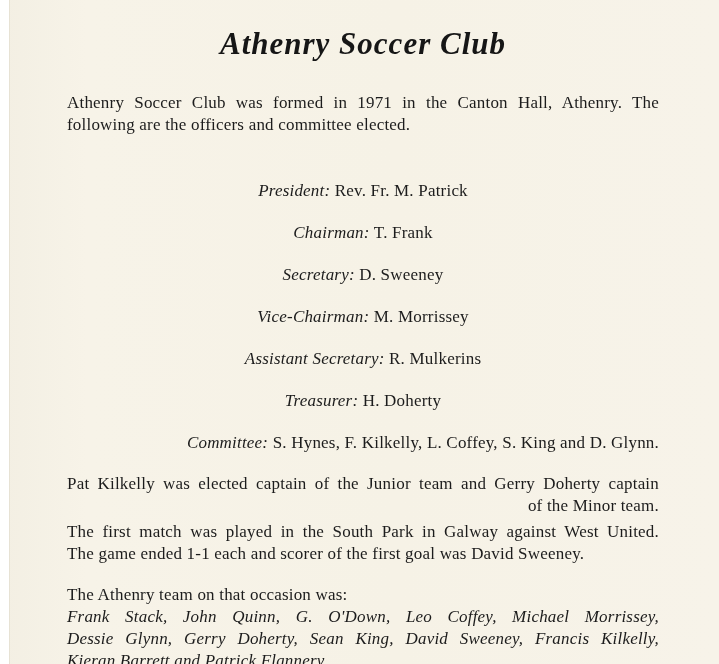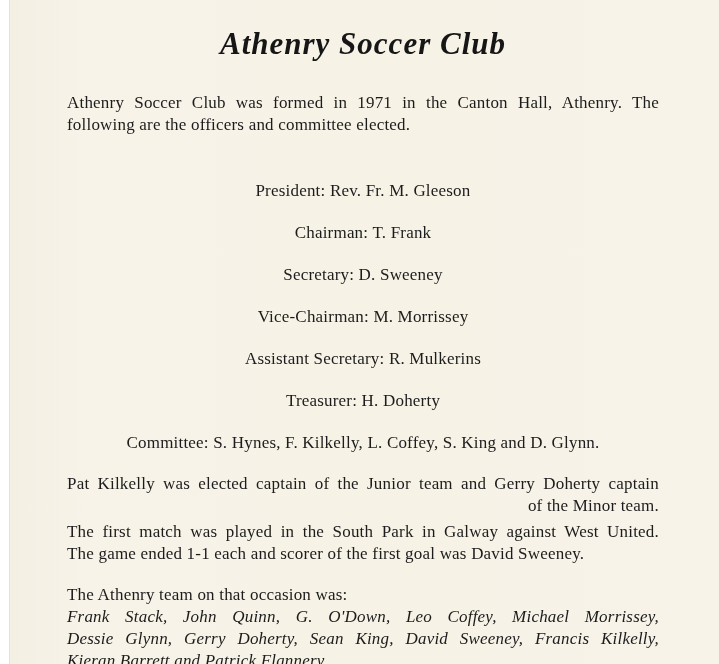--- a/index.html
+++ b/index.html
@@ -50,22 +50,22 @@
   }
   .center { text-align: right; }
   .intro { margin-bottom: 44px; }
   .officer-row {
     text-align: center;
     font-size: 17px;
     line-height: 22px;
     margin-bottom: 20px;
     letter-spacing: 0.2px;
   }
-  .role { }
-  .committee-row { margin-bottom: 19px; }
+  .role { font-style: italic; }
+  .committee-row { margin-bottom: 19px; text-align: right; }
   .captains { margin-bottom: 4px; }
   .first-match { margin-bottom: 19px; }
   .team-names { font-style: italic; }
 </style>
 </head>
 <body>
 
 <div class="scan-page">
   <div class="scan-edge"></div>
 
@@ -74,21 +74,21 @@
     <h1 class="page-title">Athenry Soccer Club</h1>
 
     <div class="intro">
       <div class="bodyline justify-full">Athenry Soccer Club was formed in 1971 in the Canton Hall, Athenry. The</div>
       <div class="bodyline">following are the officers and committee elected.</div>
     </div>
 
     <div>
       <div class="officer-row">
         <span class="role">President:</span>
-        <span>Rev. Fr. M. Gleeson</span>
+        <span>Rev. Fr. M. Patrick</span>
       </div>
       <div class="officer-row">
         <span class="role">Chairman:</span>
         <span>T. Frank</span>
       </div>
       <div class="officer-row">
         <span class="role">Secretary:</span>
         <span>D. Sweeney</span>
       </div>
       <div class="officer-row">

